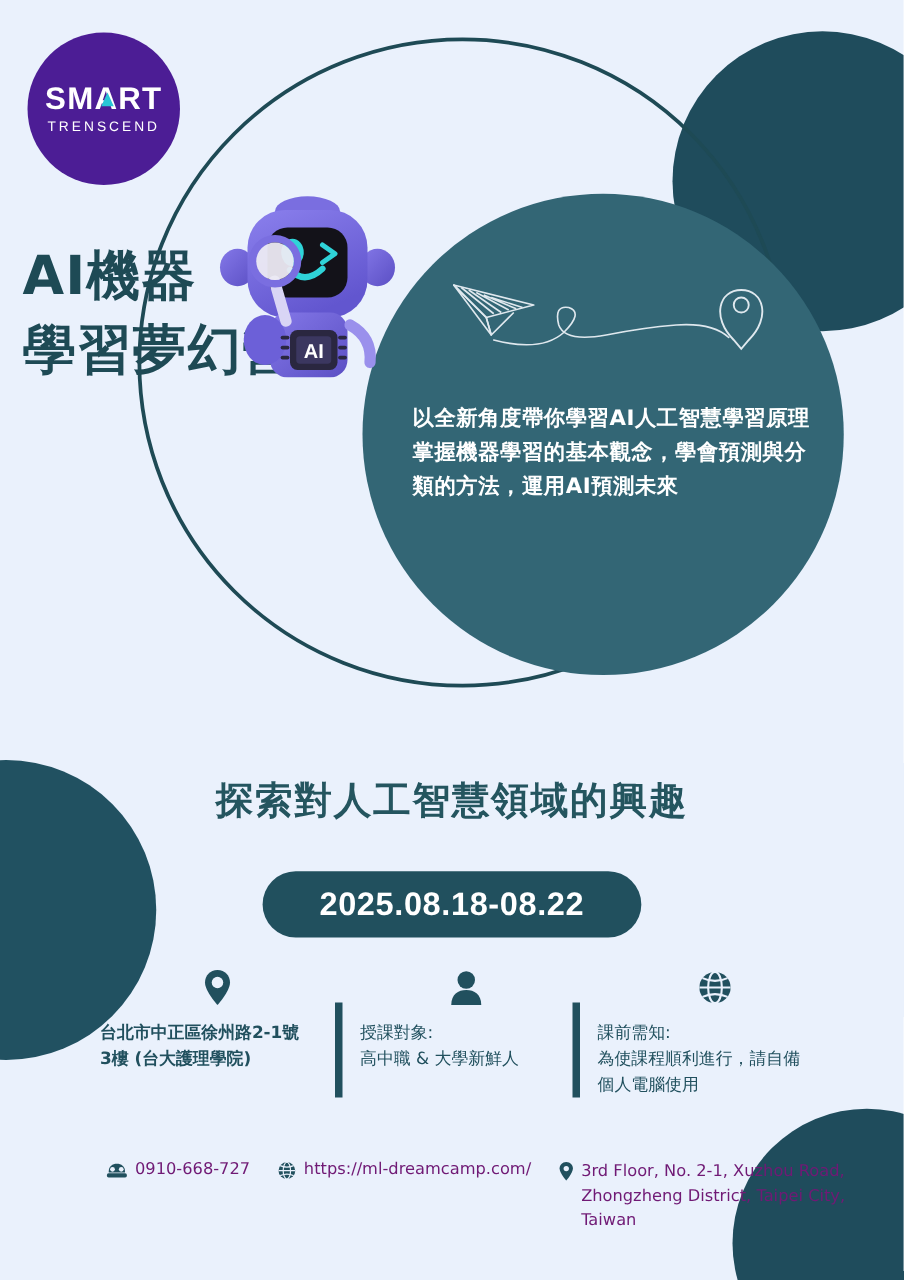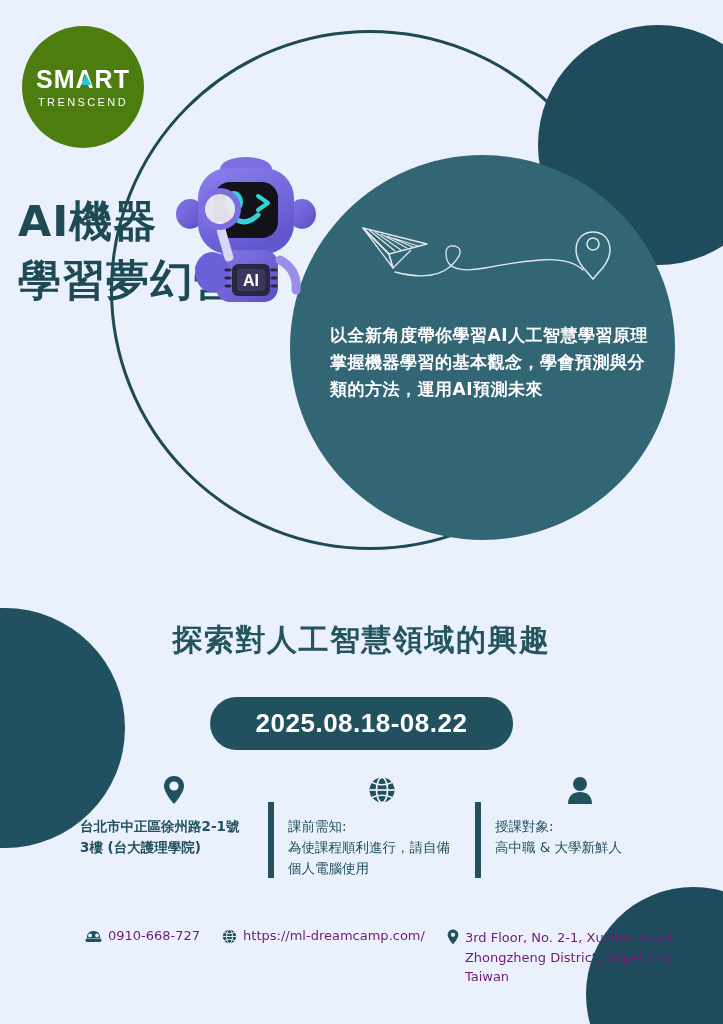--- a/index.html
+++ b/index.html
@@ -52,21 +52,21 @@
     background: #1f4c5c;
     right: -78px; bottom: -78px;
   }
 
   
   .logo-badge {
     position: absolute;
     left: 22px; top: 26px;
     width: 122px; height: 122px;
     border-radius: 50%;
-    background: #4d7c0f;
+    background: #4c1d95;
     display: flex;
     flex-direction: column;
     align-items: center;
     justify-content: center;
     color: #ffffff;
   }
   .logo-smart {
     font-size: 25px;
     font-weight: bold;
     letter-spacing: 1px;
@@ -318,20 +318,33 @@
 
     <div class="info-col col-1">
       <div class="col-body">
         <div class="info-icon">
           <svg width="22" height="30" viewBox="0 0 22 30">
             <path d="M11 1 C5 1 1 5.6 1 11 C1 18 11 29 11 29 C11 29 21 18 21 11 C21 5.6 17 1 11 1 Z" fill="#21505e"></path>
             <circle cx="11" cy="11" r="4.6" fill="#eaf1fc"></circle>
           </svg>
         </div>
         <div class="info-text">台北市中正區徐州路2-1號<br>3樓 (台大護理學院)</div>
+      </div>
+    </div>
+
+    <div class="info-col col-2">
+      <div class="col-divider"></div>
+      <div class="col-body">
+        <div class="info-icon">
+          <svg width="26" height="28" viewBox="0 0 26 28">
+            <circle cx="13" cy="8" r="7" fill="#21505e"></circle>
+            <path d="M1 28 C1 19.5 6.5 16 13 16 C19.5 16 25 19.5 25 28 Z" fill="#21505e"></path>
+          </svg>
+        </div>
+        <div class="info-text">授課對象:<br>高中職 &amp; 大學新鮮人</div>
       </div>
     </div>
 
     <div class="info-col col-3">
       <div class="col-divider"></div>
       <div class="col-body">
         <div class="info-icon">
           <svg width="28" height="28" viewBox="0 0 28 28">
             <circle cx="14" cy="14" r="12.5" fill="#21505e"></circle>
             <g stroke="#eaf1fc" stroke-width="1.7" fill="none">
@@ -339,33 +352,20 @@
               <line x1="1.5" y1="14" x2="26.5" y2="14"></line>
               <path d="M4 6.5 Q14 11 24 6.5"></path>
               <path d="M4 21.5 Q14 17 24 21.5"></path>
             </g>
           </svg>
         </div>
         <div class="info-text">課前需知:<br>為使課程順利進行，請自備<br>個人電腦使用</div>
       </div>
     </div>
 
-    <div class="info-col col-2">
-      <div class="col-divider"></div>
-      <div class="col-body">
-        <div class="info-icon">
-          <svg width="26" height="28" viewBox="0 0 26 28">
-            <circle cx="13" cy="8" r="7" fill="#21505e"></circle>
-            <path d="M1 28 C1 19.5 6.5 16 13 16 C19.5 16 25 19.5 25 28 Z" fill="#21505e"></path>
-          </svg>
-        </div>
-        <div class="info-text">授課對象:<br>高中職 &amp; 大學新鮮人</div>
-      </div>
-    </div>
-
   </div>
 
   <div class="footer">
 
     <div class="footer-item">
       <span class="fi-icon">
         <svg width="17" height="14" viewBox="0 0 17 14">
           <path d="M2 8 C2 4 5 2 8.5 2 C12 2 15 4 15 8 L15 9 L2 9 Z" fill="#21505e"></path>
           <rect x="0.5" y="9.5" width="16" height="3.4" rx="1.4" fill="#21505e"></rect>
           <circle cx="5" cy="6.4" r="1.9" fill="#eaf1fc"></circle>

